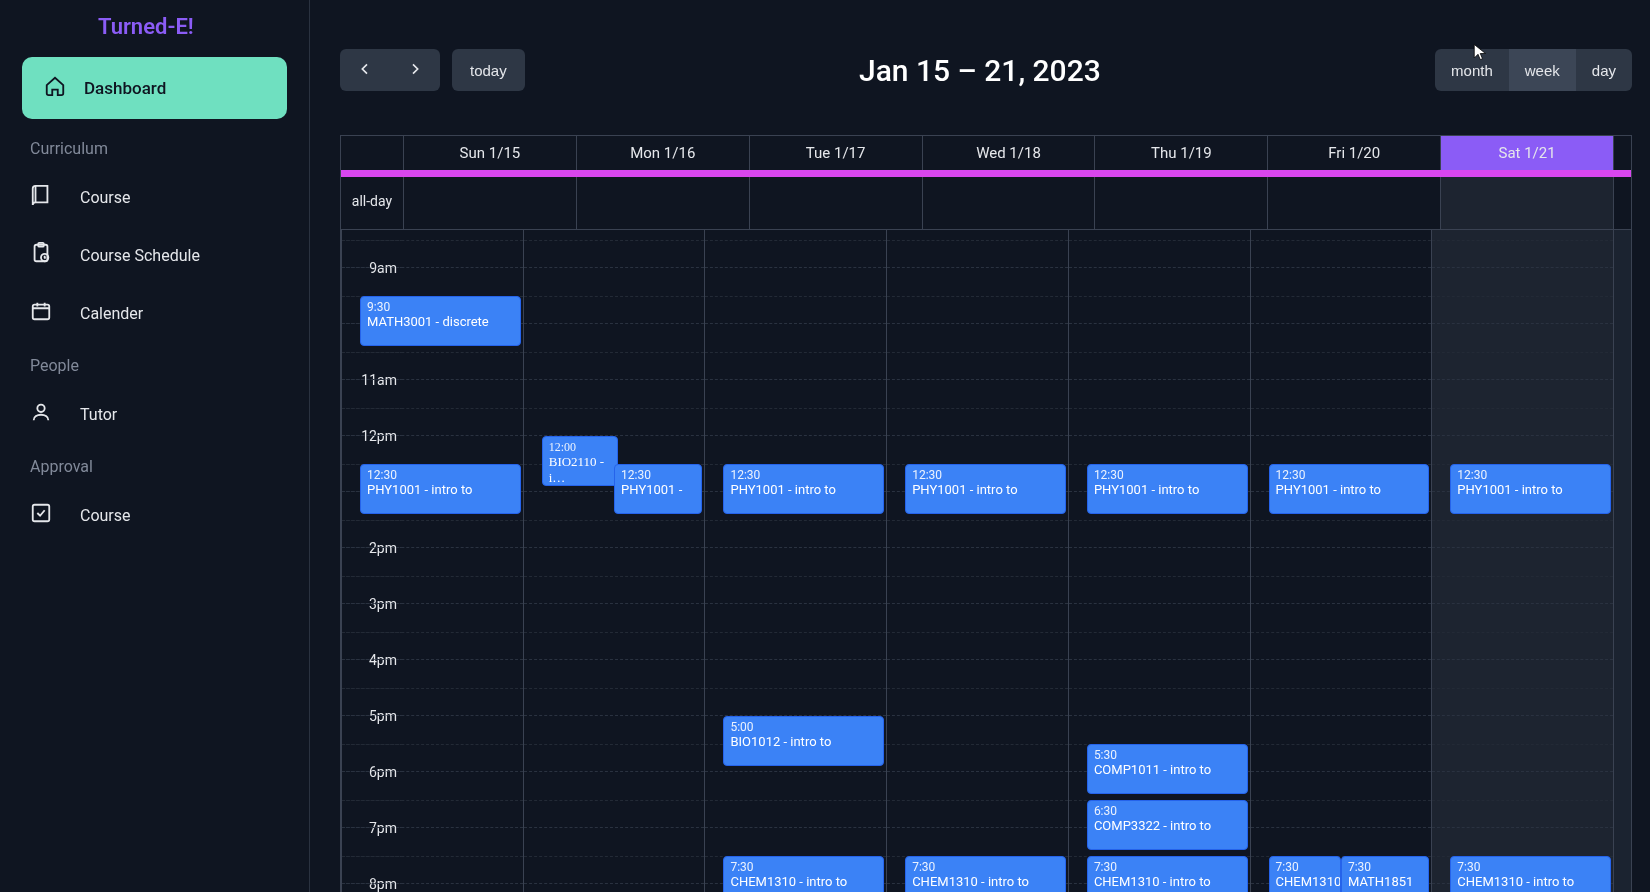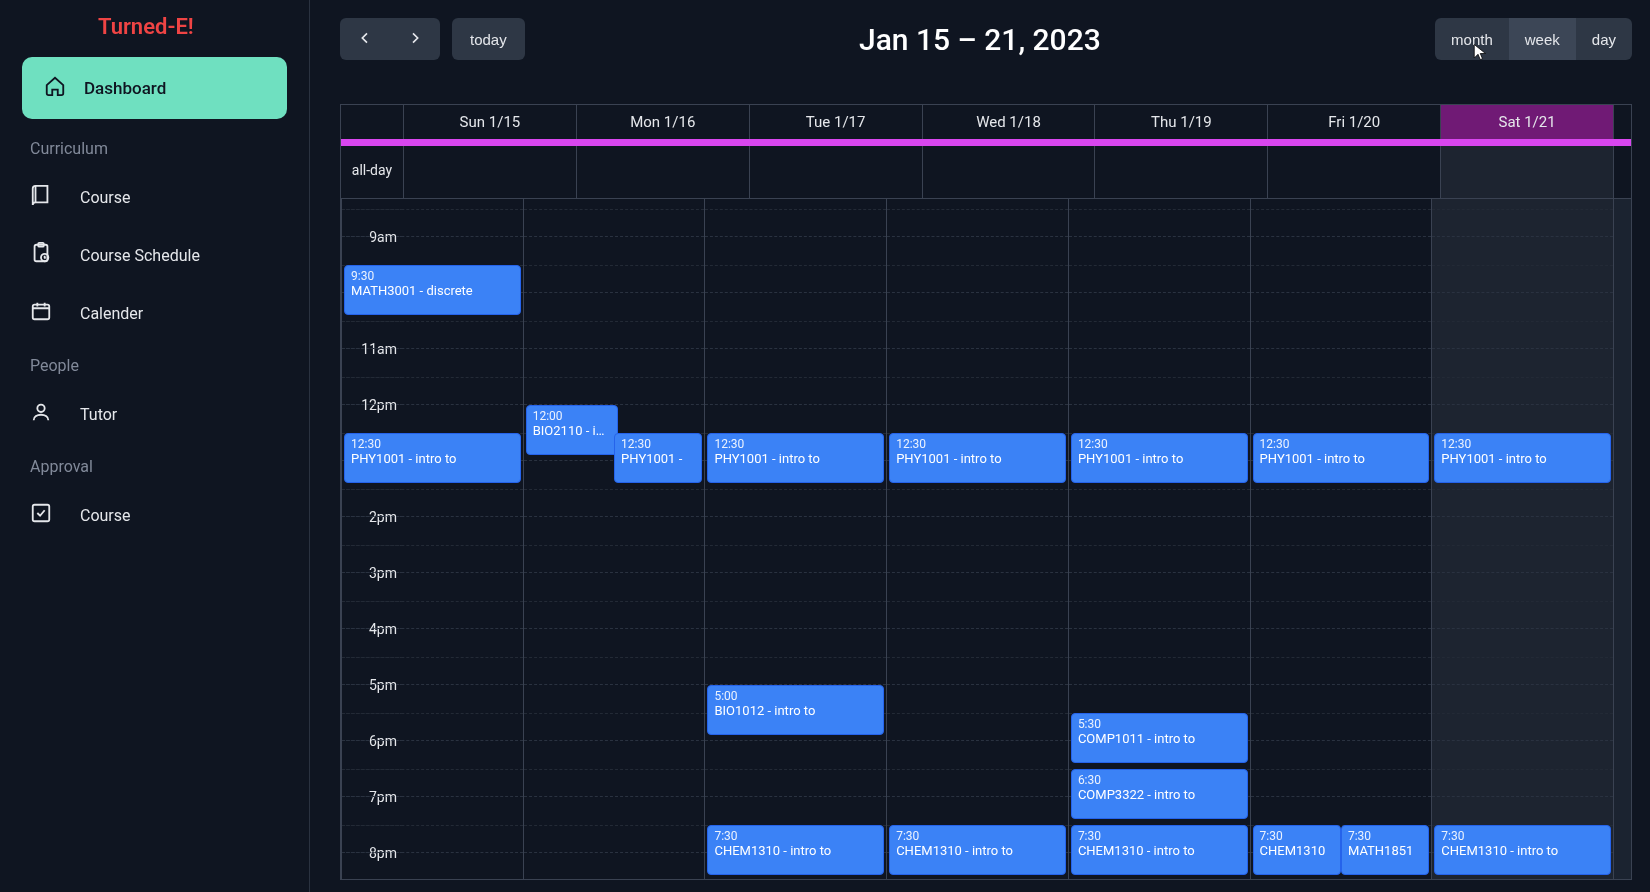--- a/index.html
+++ b/index.html
@@ -12,21 +12,21 @@
     display: flex;
   }
   
   .sidebar {
     width: 310px;
     flex: 0 0 310px;
     padding: 14px 22px 0 22px;
     border-right: 1px solid #2a3240;
   }
   .brand {
-    color: #ef4444;
+    color: #8b5cf6;
     font-size: 22px;
     font-weight: 600;
     margin: 0 0 18px 76px;
     white-space: nowrap;
   }
   .nav-active {
     background: #6fe0c0;
     color: #0f1521;
     border-radius: 10px;
     display: flex;
@@ -51,20 +51,21 @@
     color: #e5e7eb;
     font-size: 16px;
     cursor: pointer;
   }
   .nav-item svg { width: 22px; height: 22px; stroke: #e5e7eb; fill: none; }
   
   .main {
     flex: 1;
     padding: 18px 18px 0 30px;
     min-width: 0;
+    margin-top: 31px;
   }
   .toolbar {
     display: flex;
     align-items: center;
     margin-bottom: 44px;
   }
   .nav-arrows {
     background: #2e3745;
     border-radius: 6px;
     display: flex;
@@ -112,21 +113,21 @@
     border-bottom: 7px solid #d946ef;
   }
   .time-col-head { width: 62px; flex: 0 0 62px; }
   .day-head {
     flex: 1;
     text-align: center;
     padding: 8px 0;
     font-size: 15px;
     border-left: 1px solid #3a4252;
   }
-  .day-head.sat { background: #701a75; }
+  .day-head.sat { background: #8b5cf6; }
   .scroll-head { width: 18px; flex: 0 0 18px; border-left: 1px solid #3a4252; }
 
   .allday-row { display: flex; border-bottom: 1px solid #3a4252; }
   .allday-label {
     width: 62px; flex: 0 0 62px;
     text-align: center; font-size: 14px; padding: 16px 4px;
   }
   .allday-cell { flex: 1; border-left: 1px solid #3a4252; min-height: 52px; }
   .allday-cell.sat { background: #1d2430; }
   .allday-scroll { width: 18px; flex: 0 0 18px; border-left: 1px solid #3a4252; }
@@ -160,21 +161,21 @@
   }
   .hour-label {
     position: absolute;
     top: -8px; right: 6px;
     font-size: 14px;
     color: #e5e7eb;
   }
 
   .event {
     position: absolute;
-    left: 2px; right: 2px;
+    left: 18px; right: 2px;
     background: #3b82f6;
     border: 1px solid #2563eb;
     border-radius: 4px;
     color: #fff;
     font-size: 13px;
     line-height: 1.2;
     padding: 3px 6px 0 6px;
     overflow: hidden;
     cursor: pointer;
   }
@@ -452,21 +453,21 @@
             <div class="hour-slot">
               <div class="half"></div>
             </div>
             <div class="hour-slot">
               <div class="half"></div>
             </div>
             <div class="hour-slot">
               <div class="half"></div>
             </div>
             <div class="hour-slot"></div>
-            <div class="event" style="top: 224px; height: 50.4px; right: 48%;">
+            <div class="event" style="top: 224px; height: 50.4px; right: 48%; font-family: Liberation Serif, serif;">
               <span class="ev-time">12:00</span>
               <span class="ev-title">BIO2110 - i…</span>
             </div>
             <div class="event half-right" style="top: 252px; height: 50.4px;">
               <span class="ev-time">12:30</span>
               <span class="ev-title">PHY1001 -</span>
             </div>
           </div>
         </div>
         <div class="day-col">

